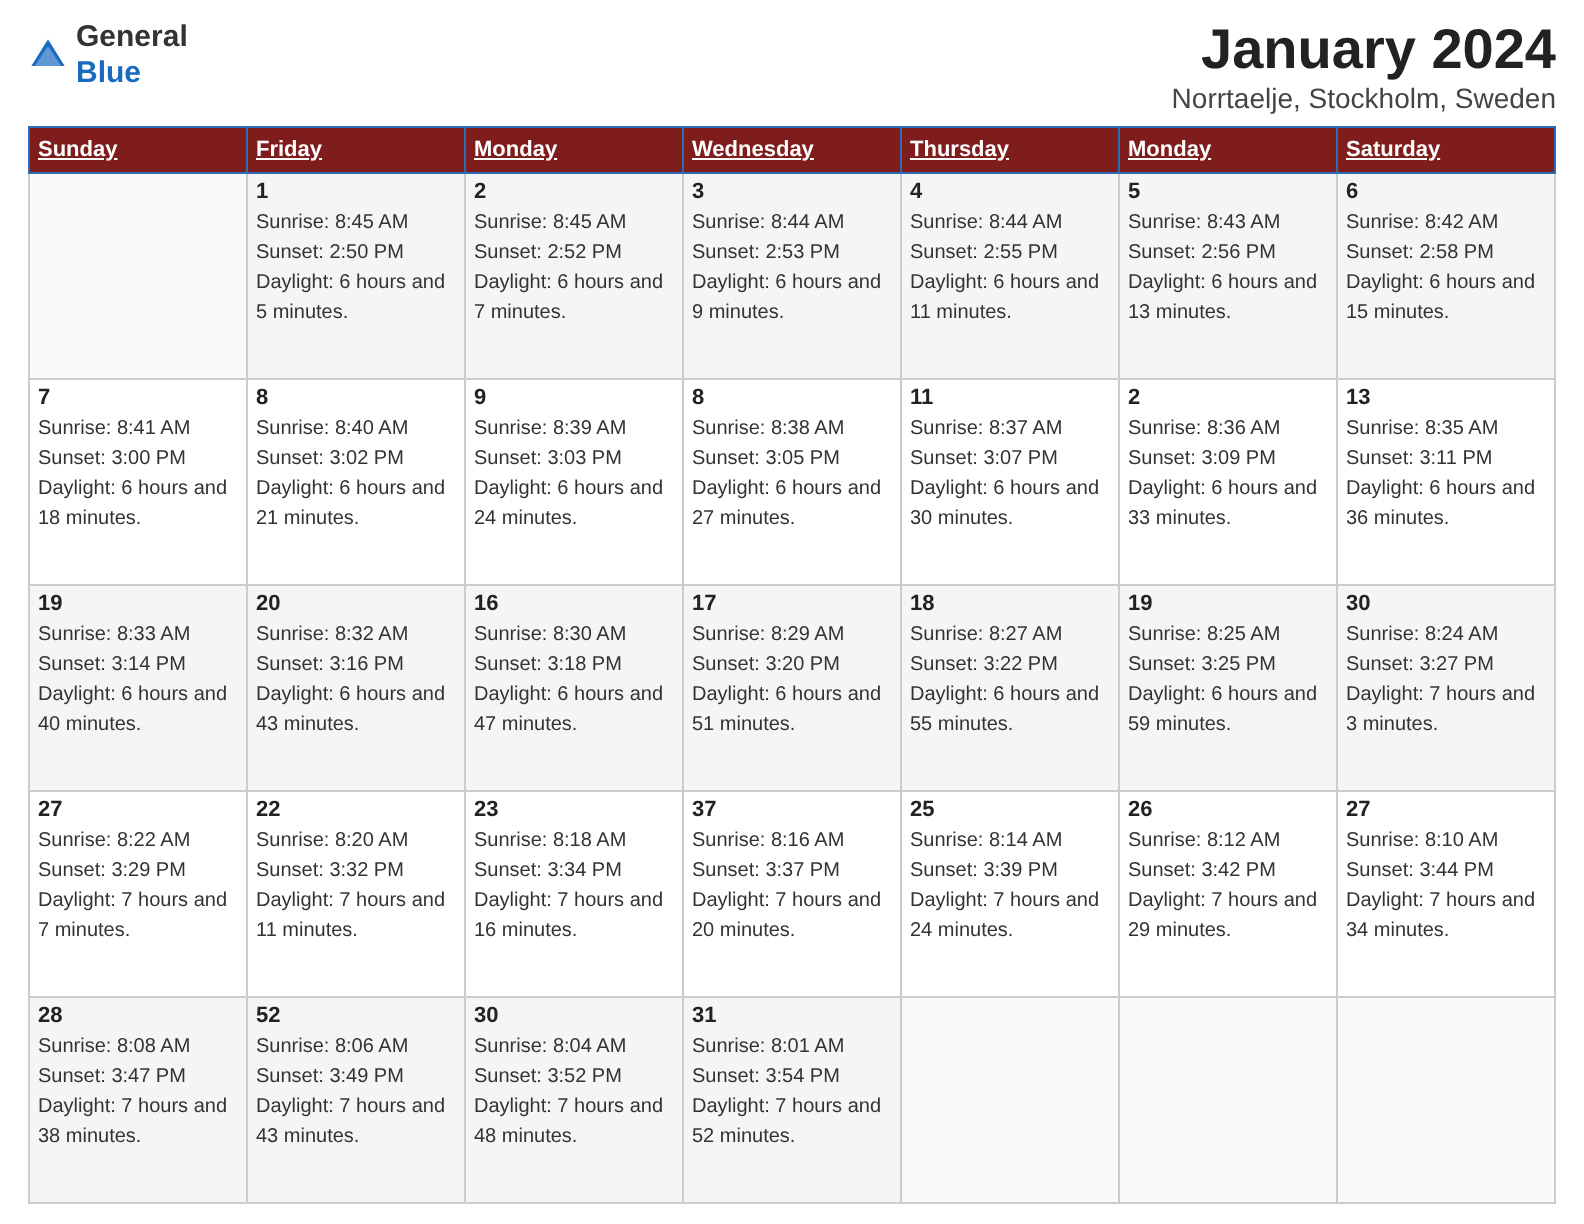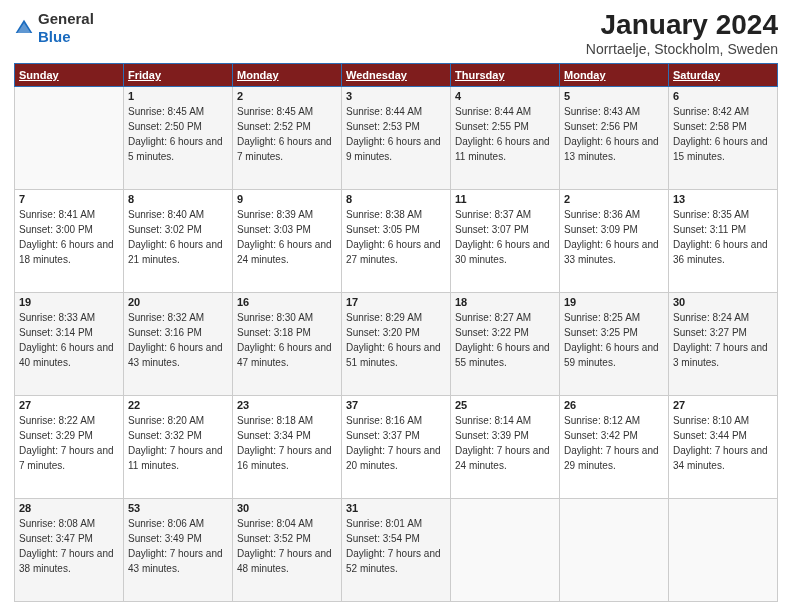--- a/index.html
+++ b/index.html
@@ -252,21 +252,21 @@
             <span class="day-number">27</span>
             <div class="day-info">Sunrise: 8:10 AM<br>Sunset: 3:44 PM<br>Daylight: 7 hours and 34 minutes.</div>
           </td>
         </tr>
         <tr>
           <td>
             <span class="day-number">28</span>
             <div class="day-info">Sunrise: 8:08 AM<br>Sunset: 3:47 PM<br>Daylight: 7 hours and 38 minutes.</div>
           </td>
           <td>
-            <span class="day-number">53</span>
+            <span class="day-number">52</span>
             <div class="day-info">Sunrise: 8:06 AM<br>Sunset: 3:49 PM<br>Daylight: 7 hours and 43 minutes.</div>
           </td>
           <td>
             <span class="day-number">30</span>
             <div class="day-info">Sunrise: 8:04 AM<br>Sunset: 3:52 PM<br>Daylight: 7 hours and 48 minutes.</div>
           </td>
           <td>
             <span class="day-number">31</span>
             <div class="day-info">Sunrise: 8:01 AM<br>Sunset: 3:54 PM<br>Daylight: 7 hours and 52 minutes.</div>
           </td>

